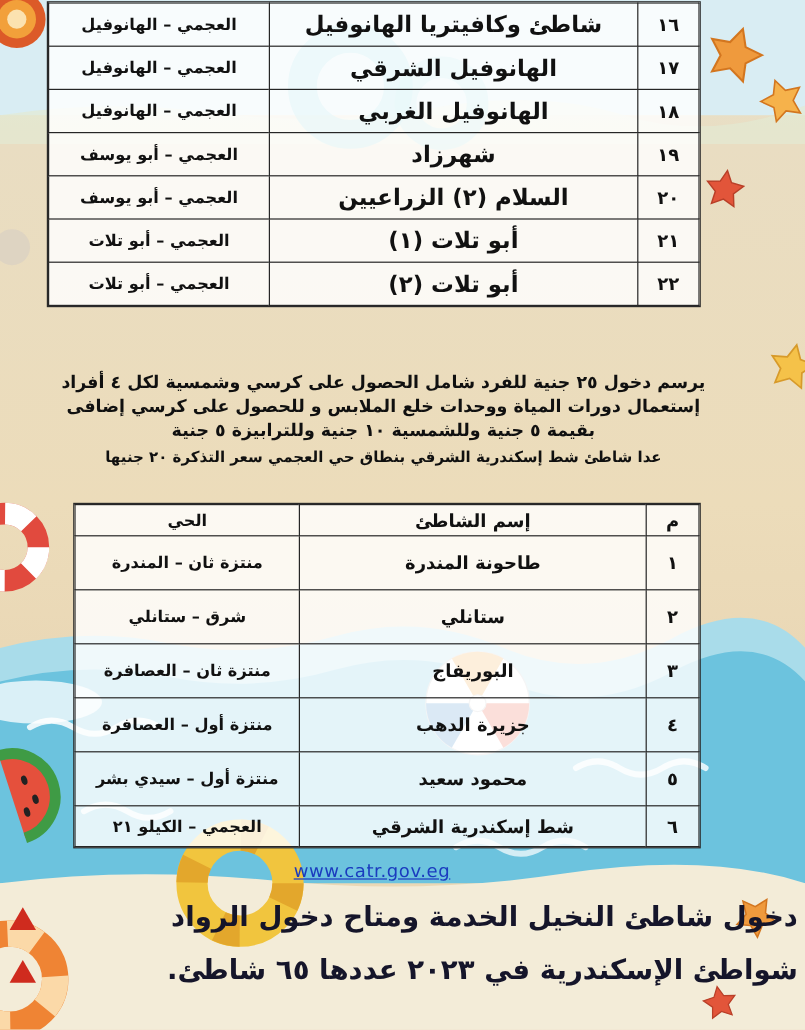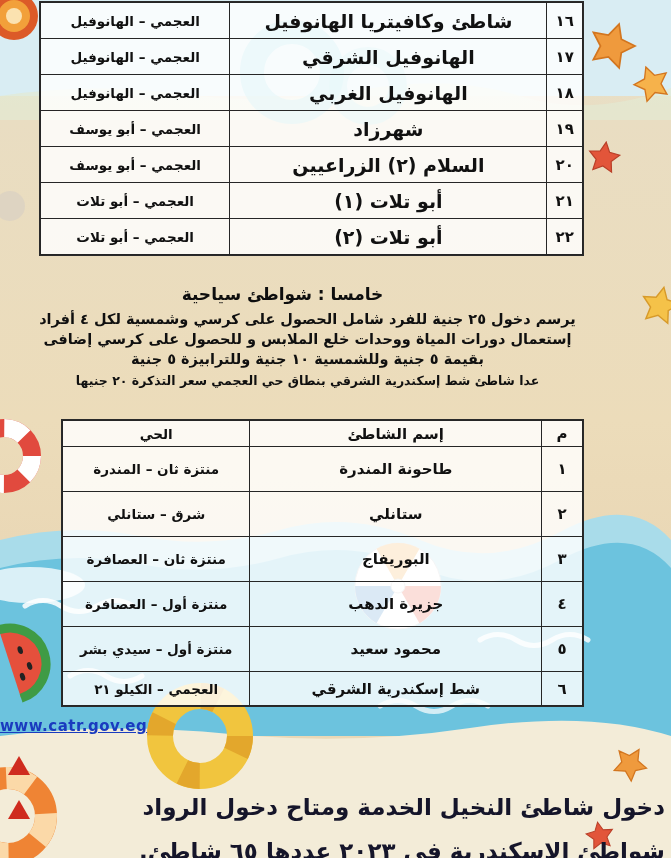--- a/index.html
+++ b/index.html
@@ -9,54 +9,54 @@
     font-family:"DejaVu Sans", sans-serif;
     background:linear-gradient(180deg,#e7e6d2 0px,#e9ddc2 120px,#ecdcba 420px,#ead8b6 540px,#ead8b6 858px);
   }
   .sheet { position:absolute; inset:0; direction:rtl; }
   .deco-svg { position:absolute; top:0; left:0; z-index:0; }
   .content { position:absolute; inset:0; z-index:1; }
 
   table.tbl { border-collapse:collapse; position:absolute; background:rgba(255,255,255,0.82); box-shadow:0 0 0 1px #2a2a2a; }
   .tbl td, .tbl th {
     border:1.6px solid #262626; text-align:center; vertical-align:middle;
-    font-weight:bold; color:#111; padding:2px 8px;
+    font-weight:bold; color:#111; padding:2px 16px;
   }
   .tbl1 { right:auto; left:40px; top:2px; width:543px; }
   .tbl1 tr { height:36px; }
   .tbl1 .c-num { width:28px; font-size:15px; }
   .tbl1 .c-beach { width:315px; font-size:19px; }
   .tbl1 .c-dist { width:188px; font-size:13.5px; }
 
   .tbl2 { left:62px; top:420px; width:521px; }
   .tbl2 thead tr { height:26px; }
   .tbl2 tbody tr { height:45px; }
   .tbl2 tbody tr:last-child { height:34px; }
   .tbl2 .c2-num { width:43px; font-size:15px; }
   .tbl2 .c2-beach { width:327px; font-size:15px; }
   .tbl2 .c2-dist { width:206px; font-size:13.5px; }
   .tbl2 th { font-size:15px; }
 
   .heading {
     position:absolute; top:284px; left:0; width:565px; text-align:center;
     font-size:17px; font-weight:bold; color:#0e0e0e;
   }
-  .intro { position:absolute; top:309px; left:30px; width:555px; text-align:center; color:#101010; }
+  .intro { position:absolute; top:309px; left:42px; width:555px; text-align:center; color:#101010; }
   .intro .iline { font-size:14.5px; font-weight:bold; line-height:20px; }
   .intro .iline.small { font-size:12.5px; margin-top:2px; }
 
   .website {
-    position:absolute; top:717px; left:0; width:620px; text-align:left;
-    direction:ltr; font-size:15px; font-weight:bold; letter-spacing:0.5px;
+    position:absolute; top:717px; left:0; width:620px; text-align:center;
+    direction:ltr; font-size:15px; font-weight:normal; letter-spacing:0.5px;
     color:#1a3bbf; text-decoration:underline; cursor:pointer;
   }
 
   .note {
     position:absolute; right:6px; left:36px; text-align:right;
-    font-size:23px; font-weight:bold; color:#15152a; line-height:30px;margin-top:42px;
+    font-size:23px; font-weight:bold; color:#15152a; line-height:30px;
   }
   .note1 { top:750px; }
   .note2 { top:794px; }
   .tri {
     position:absolute; left:8px; width:0; height:0;
     border-left:11px solid transparent; border-right:11px solid transparent;
     border-bottom:19px solid #cf2b1e;
   }
   .tri1 { top:756px; }
   .tri2 { top:800px; }
@@ -157,21 +157,20 @@
           <td class="c-dist">العجمي – أبو تلات</td>
         </tr>
         <tr>
           <td class="c-num">٢٢</td>
           <td class="c-beach">أبو تلات (٢)</td>
           <td class="c-dist">العجمي – أبو تلات</td>
         </tr>
       </tbody>
     </table>
 
-    <div class="heading">خامسا : شواطئ سياحية</div>
 
     <div class="intro">
       <div class="iline">يرسم دخول ٢٥ جنية للفرد شامل الحصول على كرسي وشمسية لكل ٤ أفراد</div>
       <div class="iline">إستعمال دورات المياة ووحدات خلع الملابس و للحصول على كرسي إضافى</div>
       <div class="iline">بقيمة ٥ جنية وللشمسية ١٠ جنية وللترابيزة ٥ جنية</div>
       <div class="iline small">عدا شاطئ شط إسكندرية الشرقي بنطاق حي العجمي سعر التذكرة ٢٠ جنيها</div>
     </div>
 
     <table class="tbl tbl2">
       <thead>

